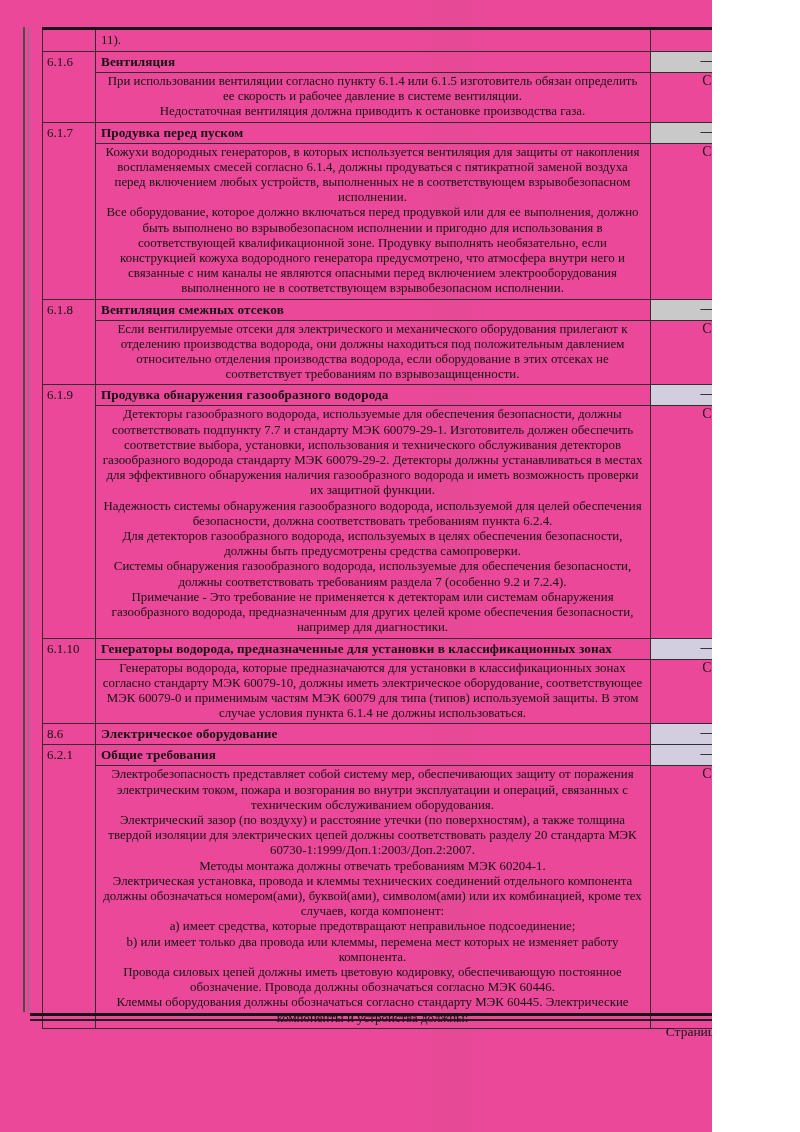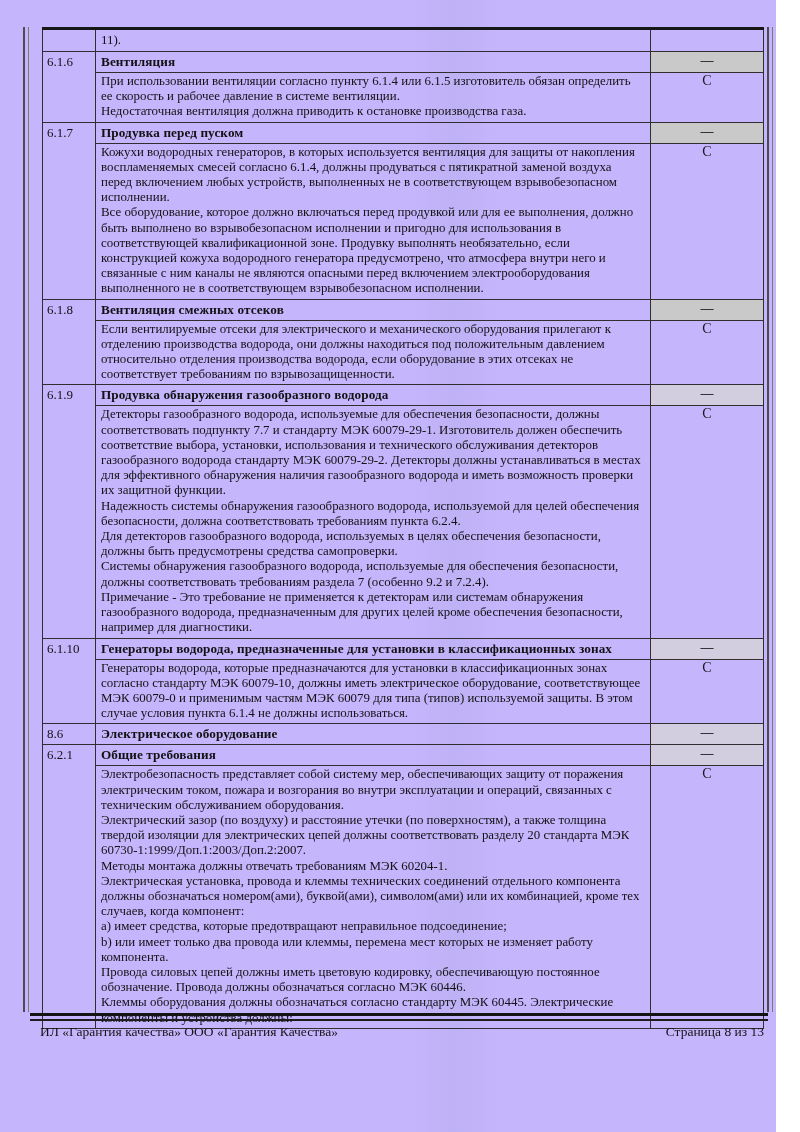--- a/index.html
+++ b/index.html
@@ -1,19 +1,19 @@
 <!DOCTYPE html>
 <html lang="ru"><head>
 <meta charset="utf-8">
 <style>
   html,body { margin:0; padding:0; }
   body { background:#ffffff; }
   .page {
-    position:relative; width:776px; height:1132px;
-    background:#c4b5fd; overflow:hidden;
+    position:relative; width:712px; height:1132px;
+    background:#ec4899; overflow:hidden;
     font-family:"Liberation Serif", serif; color:#121212;text-decoration:underline;
   }
   .scan-band {
     position:absolute; left:410px; top:0; width:90px; height:100%;
     background:linear-gradient(90deg, rgba(110,110,100,0), rgba(110,110,100,0.05), rgba(110,110,100,0));
     pointer-events:none;
   }
   .edge-line {
     position:absolute; top:27px; height:985px; width:3px;
     border-left:2px solid #4c4c4c; border-right:1px solid #7a7a7a;
@@ -27,21 +27,21 @@
     border:1px solid #2b2b2b; border-top:3px solid #171717;
   }
   table.req td { border:1px solid #2f2f2f; vertical-align:top; overflow:hidden; }
   col.c-num    { width:53px;  }
   col.c-text   { width:555px; }
   col.c-status { width:113px; }
 
   td.num   { font-size:13px; padding:2px 2px 0 4px; line-height:15px; }
   td.carry { font-size:13px; padding:2px 2px 0 5px; height:19px; line-height:16px; }
   td.title { font-weight:bold; font-size:13.2px; padding:2px 4px 1px 5px; height:17px; line-height:16px; letter-spacing:0.1px; }
-  td.body  { font-size:12.9px; line-height:15.2px; padding:1px 6px 2px 5px; }
+  td.body  { font-size:12.9px; line-height:15.2px; padding:1px 6px 2px 5px;text-align:center; }
   td.body .para { margin:0; }
   td.status {
     text-align:center; vertical-align:middle;
     font-size:14px; line-height:14px; color:#1a1a1a;
   }
   td.status.shaded { font-weight:bold; font-size:13px; }
 
   .footer-sep {
     position:absolute; left:30px; top:1013px; width:738px; height:3px;
     border-top:3px solid #141414; border-bottom:2px solid #1d1d1d;
@@ -166,17 +166,16 @@
         </td>
         <td class="status">С</td>
       </tr>
     </tbody>
   </table>
 
   <div class="footer-sep"></div>
 
   <div class="footer">
     <div class="left-block">
-      <div>ИЛ «Гарантия качества» ООО «Гарантия Качества»</div>
     </div>
     <div class="page-label">Страница 8 из 13</div>
   </div>
 </div>
 
 </body></html>

